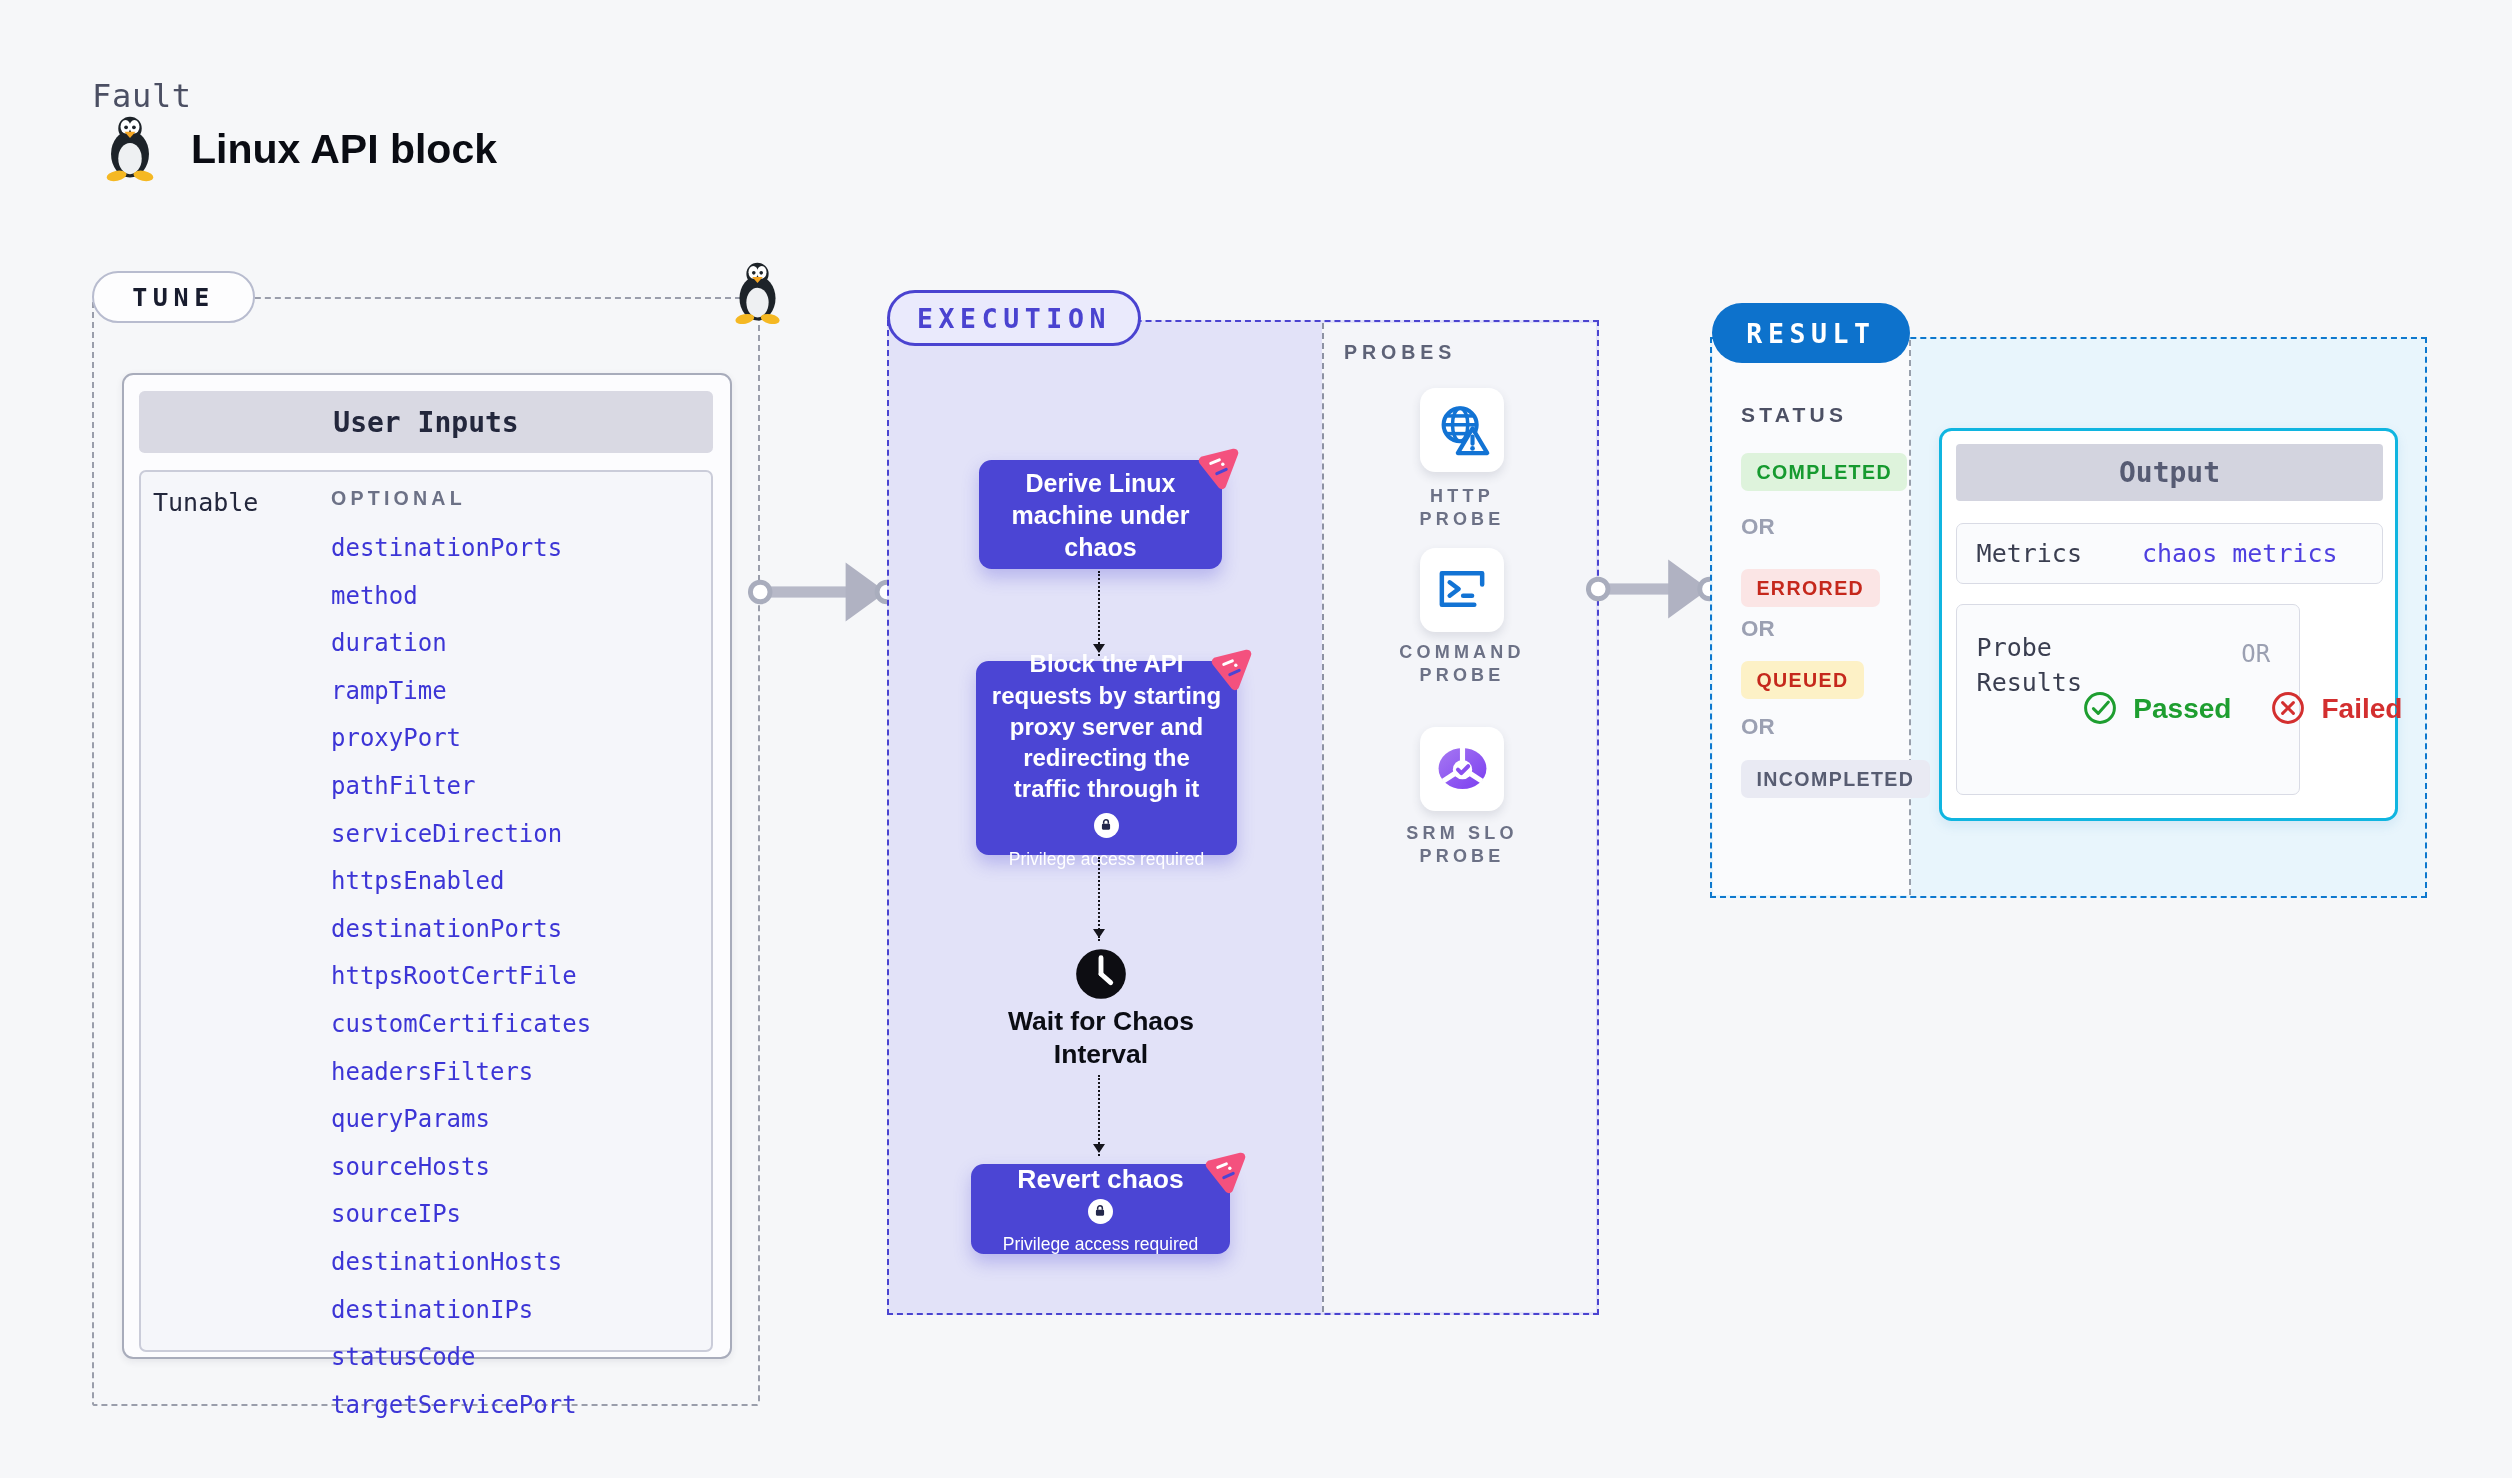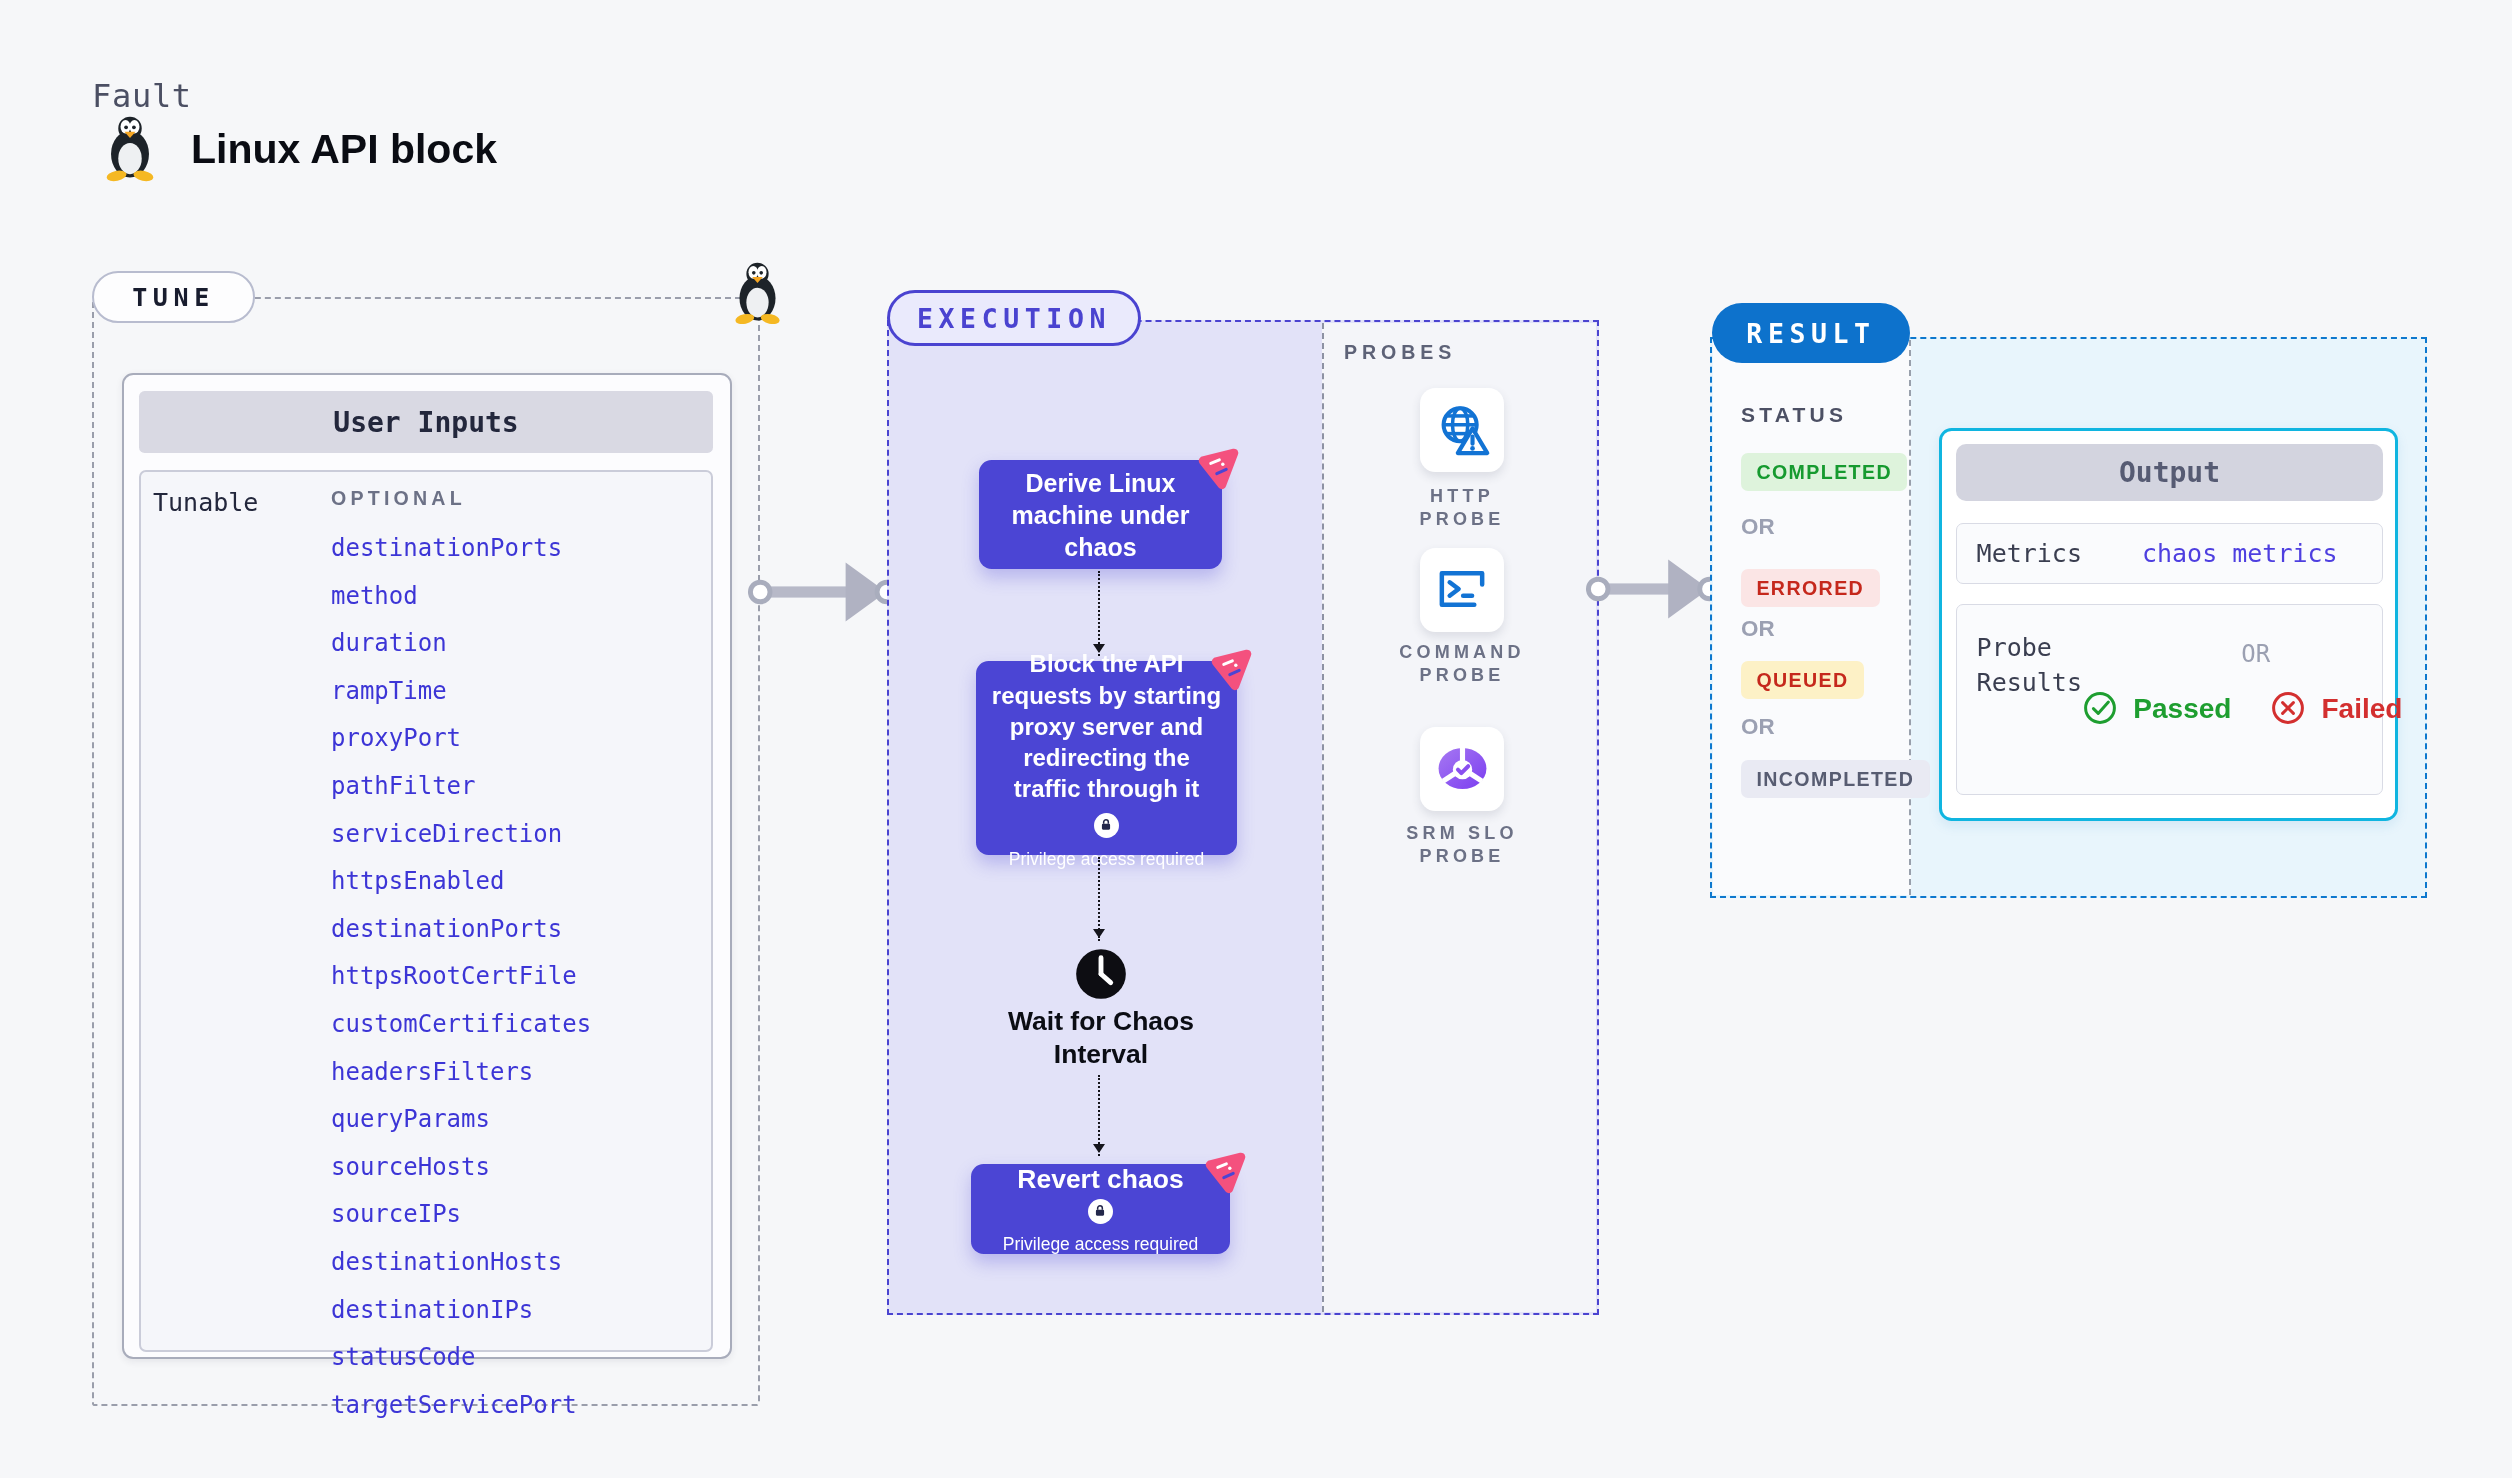--- a/index.html
+++ b/index.html
@@ -71,25 +71,25 @@
   .status-label{left:1741px;top:403px;font-size:21px;font-weight:bold;letter-spacing:4.2px;color:#4c5064;}
   .badge{position:absolute;left:1741px;border-radius:7px;font-size:19.6px;font-weight:bold;letter-spacing:1.4px;padding:7.7px 15.4px;box-sizing:border-box;}
   .b-completed{top:453px;background:#def3dc;color:#169a2f;}
   .b-errored{top:569px;background:#fbe5e5;color:#c5281c;}
   .b-queued{top:661px;background:#fdf1c6;color:#c5281c;}
   .b-incompleted{top:760px;background:#e9eaf3;color:#575c71;}
   .or-status{position:absolute;left:1741px;font-size:22.4px;font-weight:bold;color:#9ba0b2;}
   .or1{top:514px;}.or2{top:616px;}.or3{top:714px;}
 
   .output-card{left:1939px;top:428px;width:459px;height:393px;background:#ffffff;border:3.5px solid #10b5e0;border-radius:12.6px;box-sizing:border-box;box-shadow:0 4.2px 11.2px rgba(16,120,190,.10);}
-  .output-header{left:1956px;top:444px;width:427px;height:57px;background:#d3d4df;border-radius:10px;display:flex;align-items:center;justify-content:center;font-size:28px;font-weight:bold;color:#565b73;}
+  .output-header{left:1956px;top:444px;width:427px;height:57px;background:#d3d4df;border-radius:4px;display:flex;align-items:center;justify-content:center;font-size:28px;font-weight:bold;color:#565b73;}
   .metrics-row{left:1956px;top:523px;width:427px;height:61px;background:#fafbfd;border:1.4px solid #d9dbe5;border-radius:7px;box-sizing:border-box;display:flex;align-items:center;}
   .metrics-label{margin-left:19.6px;font-size:25px;color:#3a3e50;}
   .metrics-value{margin-left:60px;font-size:25px;color:#4e3fe0;}
-  .proberes-row{left:1956px;top:604px;width:427px;height:191px;background:#fafbfd;border:1.4px solid #d9dbe5;border-radius:7px;box-sizing:border-box;display:flex;}
+  .proberes-row{left:1956px;top:604px;width:344px;height:191px;background:#fafbfd;border:1.4px solid #d9dbe5;border-radius:7px;box-sizing:border-box;display:flex;}
   .proberes-label{margin:25px 0 0 19.6px;font-size:25px;color:#3a3e50;width:143px;line-height:1.4;}
   .proberes-values{display:flex;flex-direction:row;margin-top:19.6px;}
   .pr-line{display:flex;align-items:center;gap:15.4px;}
   .pr-passed{color:#1e9e30;font-size:28px;font-weight:bold;}
   .pr-failed{color:#d32f2f;font-size:28px;font-weight:bold;}
   .pr-or{color:#9ba0b2;font-size:24px;margin:15.4px 0 15.4px 9.8px;}
 </style>
 </head>
 <body>
 

